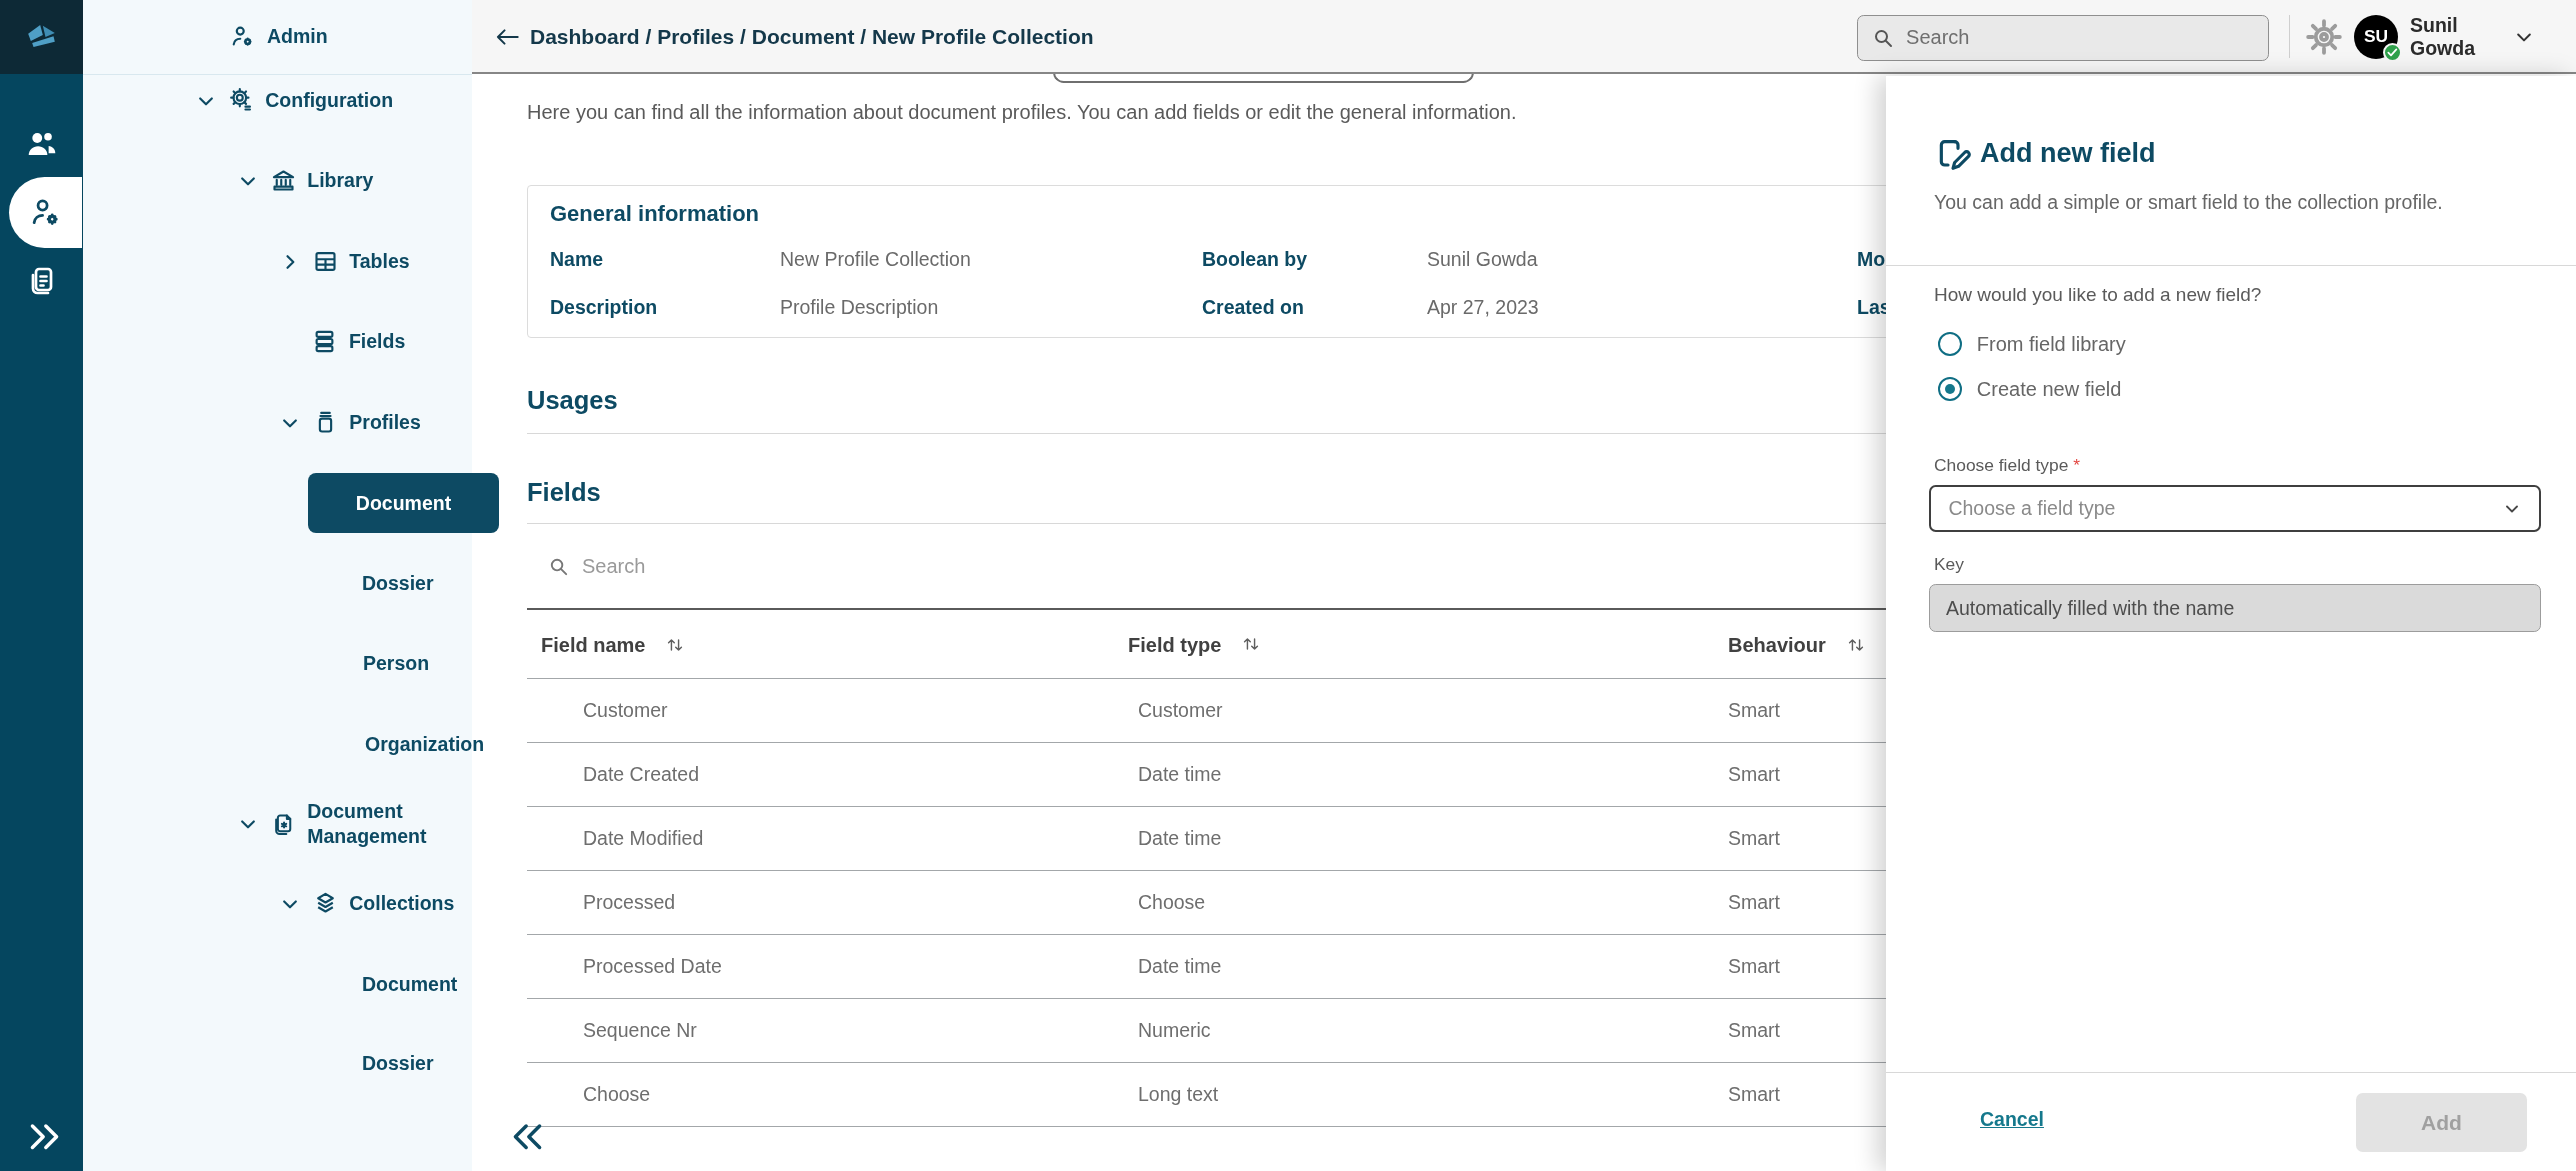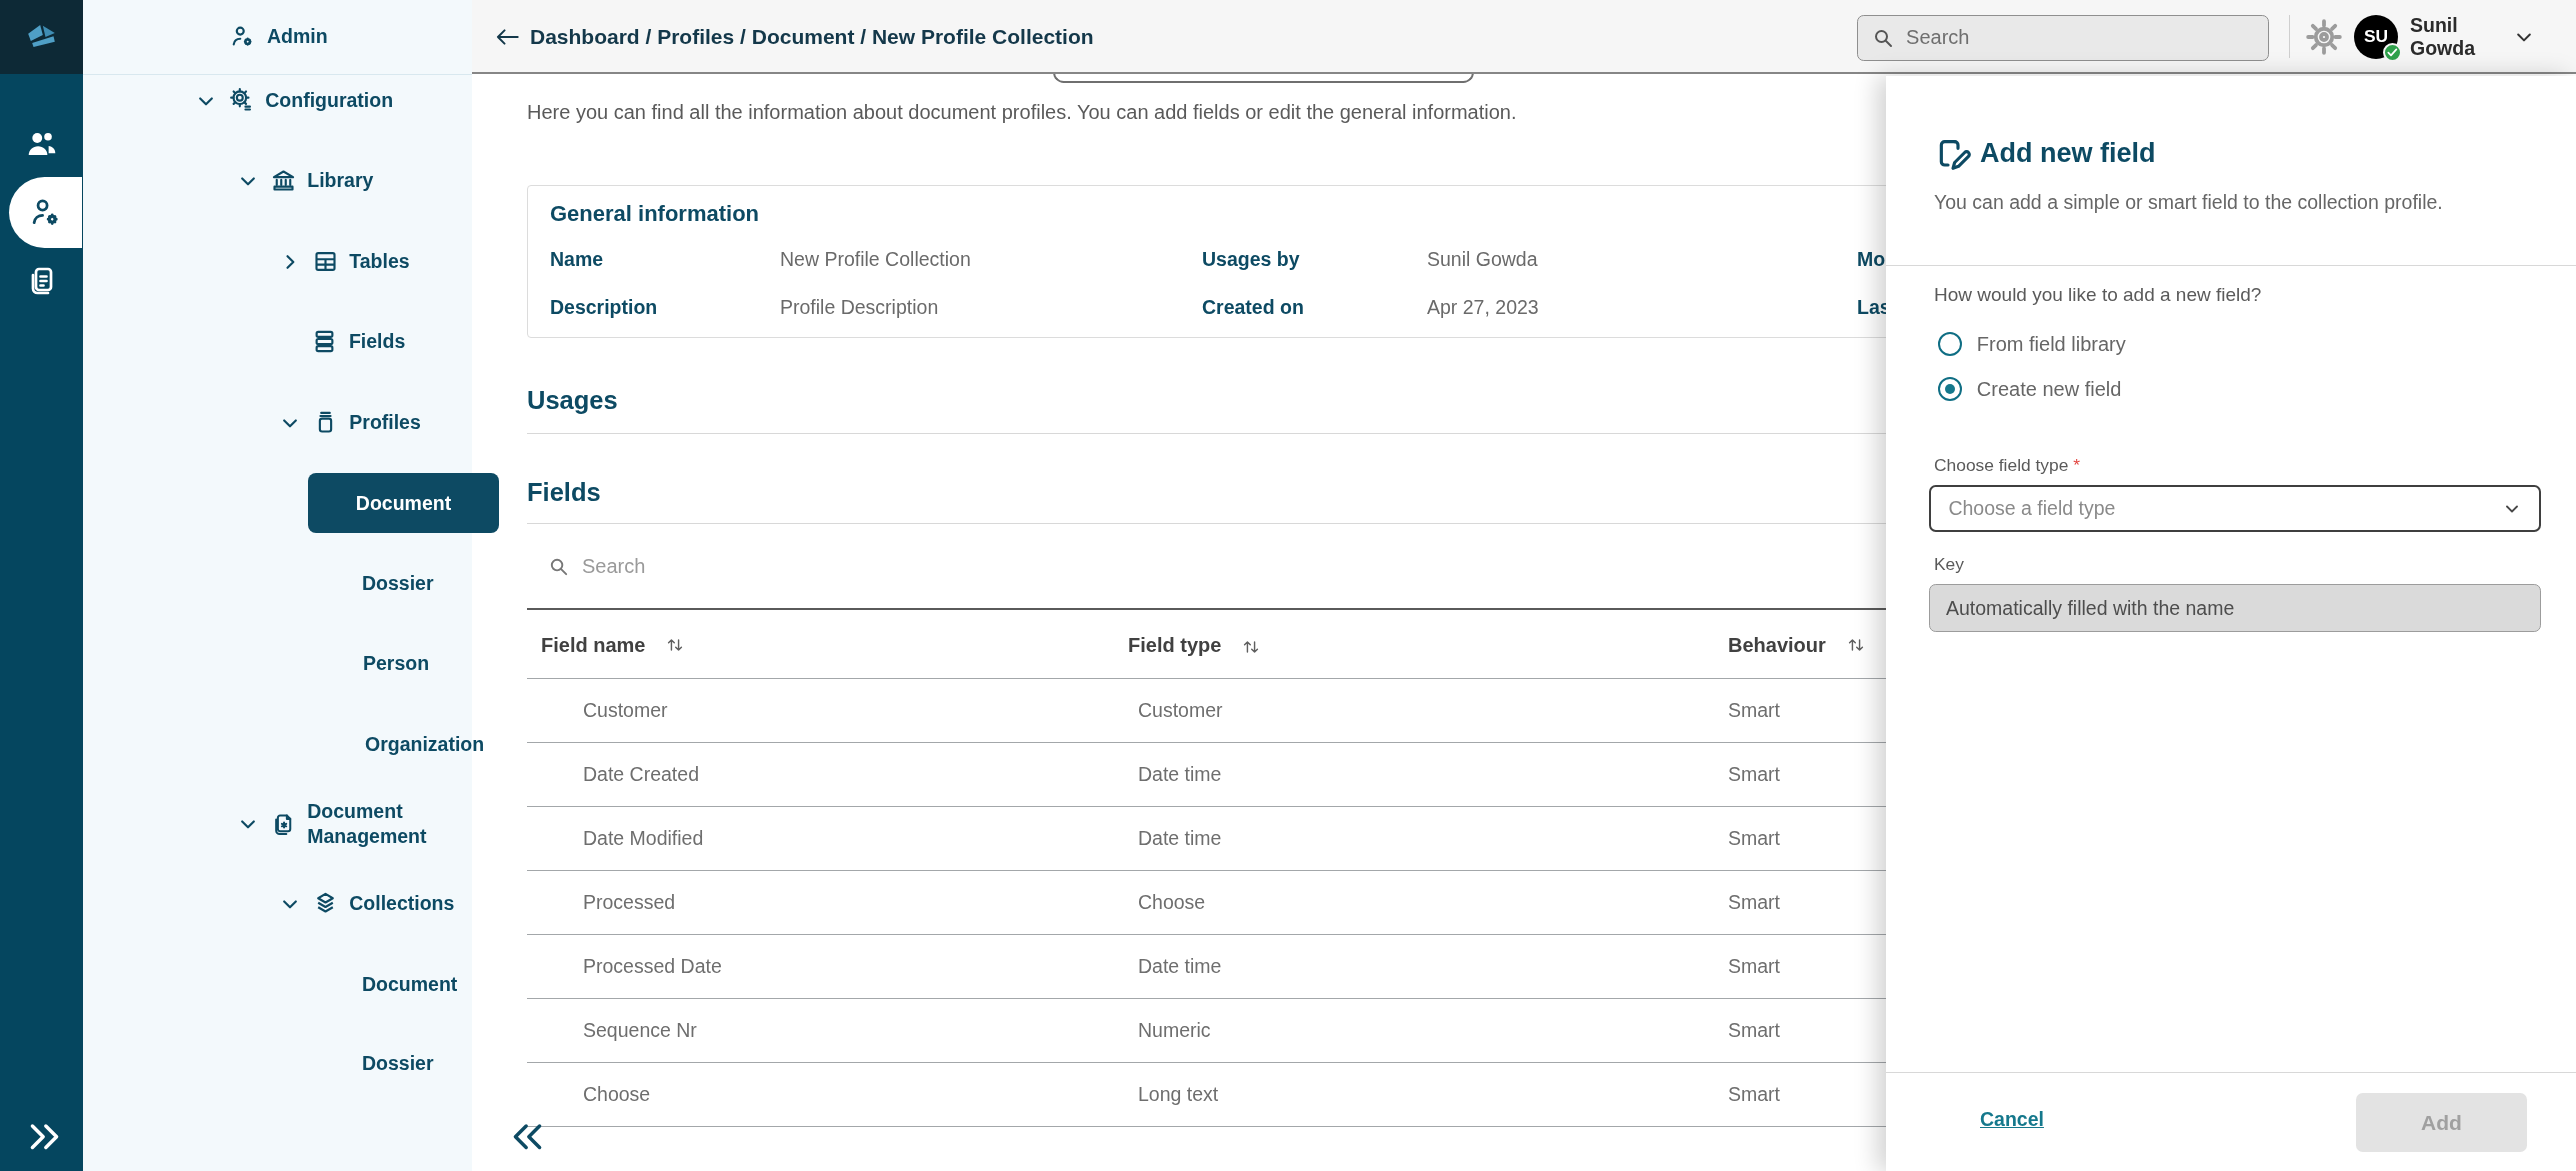--- a/index.html
+++ b/index.html
@@ -49,21 +49,21 @@
   .h2{position:absolute;left:527px;font-size:25.5px;font-weight:700;color:#0d4a63;z-index:2}
   .hr{position:absolute;left:527px;width:1994px;height:1.3px;background:#d8d8d8;z-index:2}
   .f-search{position:absolute;left:527px;top:525px;width:1994px;height:85px;border-bottom:2.7px solid #5a5a5a;display:flex;align-items:center;gap:12px;padding-left:20px;z-index:2}
   .f-search input{border:none;outline:none;background:transparent;font-family:"Liberation Sans",sans-serif;font-size:20px;color:#555;width:604px}
   .f-search input::placeholder{color:#9a9a9a}
   .tbl{position:absolute;left:527px;top:612px;width:1994px;z-index:2}
   .tr{display:flex;align-items:center;border-bottom:1.3px solid #a3a7aa}
   .tr.head{height:67px;color:#414141;font-weight:700;font-size:20px}
   .tr.body{height:64px;color:#6e6e6e;font-size:19.5px}
   .c1{width:601px;display:flex;align-items:center;gap:20px}
-  .c2{width:600px;display:flex;align-items:flex-end;gap:20px}
+  .c2{width:600px;display:flex;align-items:flex-start;gap:20px}
   .c3{flex:1;display:flex;align-items:center;gap:20px}
   .tr.head .c1{padding-left:14px}.tr.head .c2{padding-left:0}.tr.head .c3{padding-left:0}
   .tr.body .c1{padding-left:56px}.tr.body .c2{padding-left:10px}.tr.body .c3{padding-left:0}
 
   
   .drawer{position:absolute;left:1886px;top:76px;width:690px;height:1096px;background:#fff;box-shadow:-9.4px 0 23px rgba(0,0,0,.18);z-index:12}
   .d-title{position:absolute;left:94px;top:62px;font-size:27px;font-weight:700;color:#0d4a63}
   .d-icon{position:absolute;left:47px;top:59px;width:40px;height:40px}
   .d-sub{position:absolute;left:48px;top:115px;font-size:19.5px;color:#666}
   .d-div{position:absolute;left:0;width:690px;height:1.3px;background:#d8d8d8}
@@ -316,21 +316,21 @@
 
   <div class="content"></div>
   <div class="toast"></div>
 
   <div class="desc">Here you can find all the information about document profiles. You can add fields or edit the general information.</div>
 
   <div class="card">
     <div class="ttl">General information</div>
     <span class="lab" style="left:22px;top:62px">Name</span>
     <span class="val" style="left:252px;top:62px">New Profile Collection</span>
-    <span class="lab" style="left:674px;top:62px">Usages by</span>
+    <span class="lab" style="left:674px;top:62px">Boolean by</span>
     <span class="val" style="left:899px;top:62px">Sunil Gowda</span>
     <span class="lab" style="left:1329px;top:62px">Modified by</span>
     <span class="lab" style="left:22px;top:110px">Description</span>
     <span class="val" style="left:252px;top:110px">Profile Description</span>
     <span class="lab" style="left:674px;top:110px">Created on</span>
     <span class="val" style="left:899px;top:110px">Apr 27, 2023</span>
     <span class="lab" style="left:1329px;top:110px">Last modified</span>
   </div>
 
   <div class="h2" style="top:386px">Usages</div>

